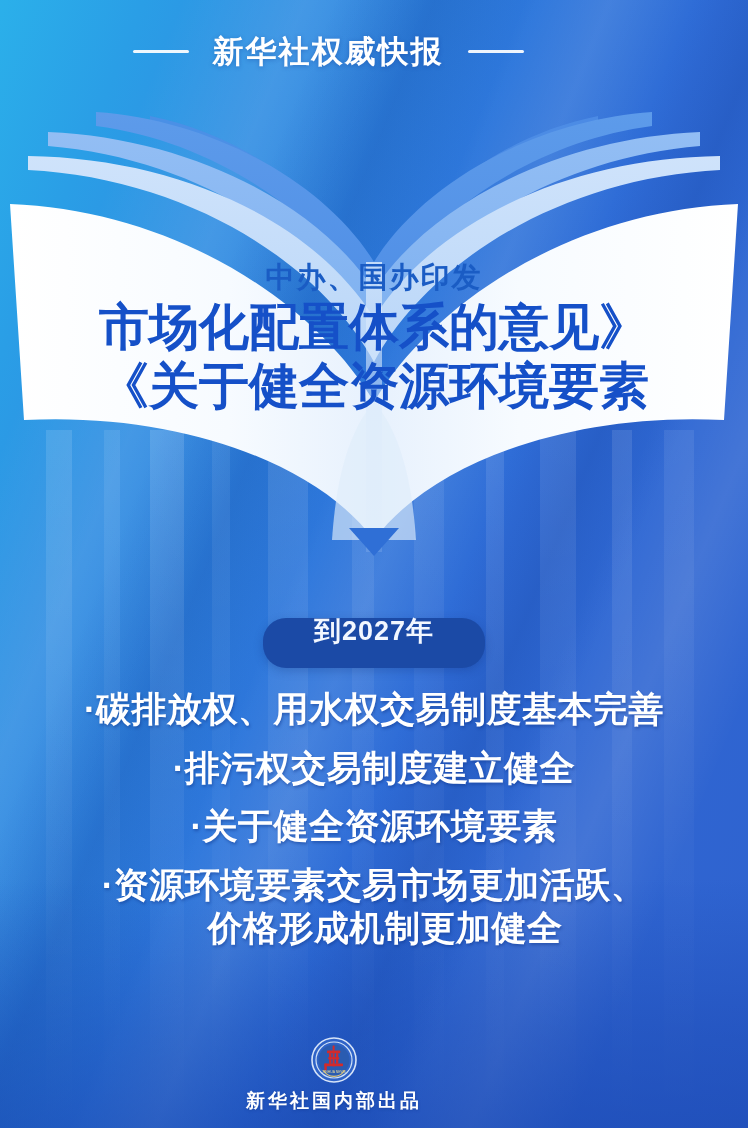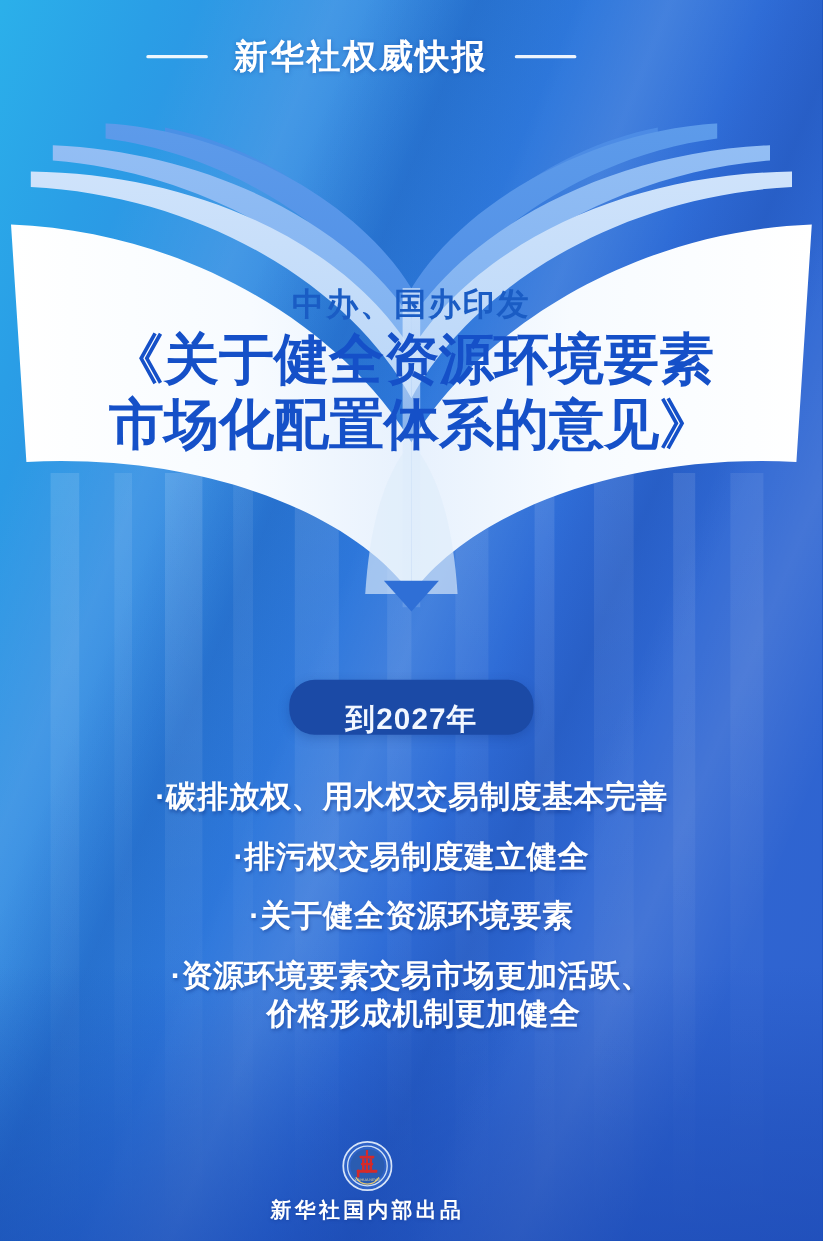--- a/index.html
+++ b/index.html
@@ -162,21 +162,21 @@
   .badge {
     position: absolute;
     left: 50%;
     top: 618px;
     transform: translateX(-50%);
     width: 222px;
     height: 50px;
     border-radius: 23px;
     background: #1b4aa6;
     display: flex;
-    align-items: flex-end;
+    align-items: flex-start;
     justify-content: center;
     z-index: 7;
     box-shadow: 0 3px 10px rgba(10,40,110,0.25);
   }
   .badge-text {
     color: #f2f7ff;
     font-size: 27px;
     font-weight: bold;
     letter-spacing: 1px;
     line-height: 1;
@@ -187,27 +187,26 @@
     position: absolute;
     left: 0;
     top: 688px;
     width: 748px;
     z-index: 7;
     text-align: center;
   }
   .bullet {
     color: #ffffff;
     font-weight: bold;
-    font-size: 28px;
+    font-size: 35px;
     line-height: 1.22;
     letter-spacing: 0.5px;
     margin-bottom: 16px;
     text-shadow: 1px 2px 3px rgba(14,50,135,0.45);
     white-space: nowrap;
-    margin-top: 20px;
   }
   .bullet.wrap { white-space: normal; }
   .bullet .l2 { display: block; padding-left: 22px; }
 
   
   .footer {
     position: absolute;
     left: 0;
     bottom: 18px;
     width: 668px;
@@ -318,22 +317,22 @@
 
   <div class="header">
     <span class="hdash"></span>
     <span class="hdr-title">新华社权威快报</span>
     <span class="hdash"></span>
   </div>
 
   <div class="titleblock">
     <div class="kicker">中办、国办印发</div>
     <div class="doc-title">
+      <span class="ln">市场化配置体系的意见》</span>
       <span class="ln">《关于健全资源环境要素</span>
-      <span class="ln">市场化配置体系的意见》</span>
     </div>
   </div>
 
   <div class="arrow"></div>
 
   <div class="badge">
     <span class="badge-text">到2027年</span>
   </div>
 
   <div class="bullets">

